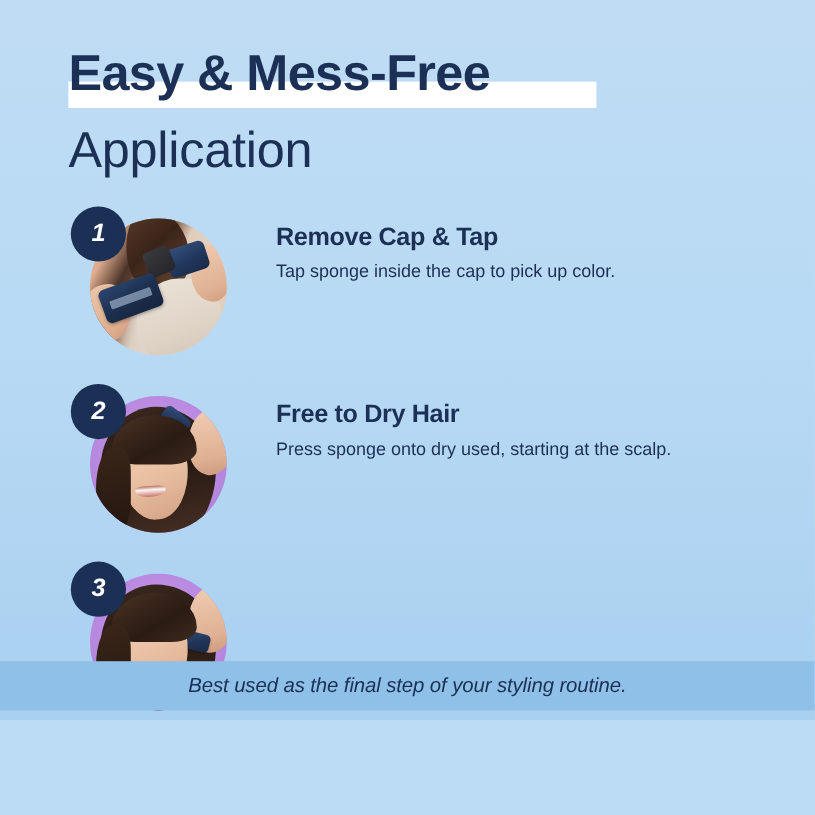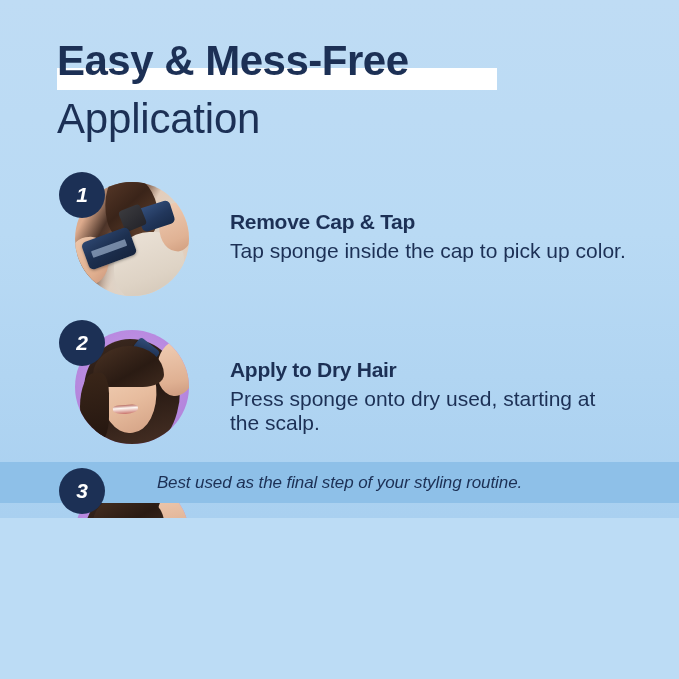--- a/index.html
+++ b/index.html
@@ -10,21 +10,21 @@
     width: 679px;
     height: 679px;
     overflow: hidden;
     font-family: "Liberation Sans", sans-serif;
     background: #bcdcf5;
   }
 
   #infographic {
     position: relative;
     width: 679px;
-    height: 518px;
+    height: 600px;
     background: linear-gradient(180deg, #bfdcf4 0%, #b9daf4 45%, #a9d0f0 100%);
     overflow: hidden;
   }
 
   
   .title-block {
     position: absolute;
     left: 57px;
     top: 38px;
     width: 560px;
@@ -47,21 +47,21 @@
     display: inline-block;
     font-size: 42px;
     line-height: 46px;
     font-weight: bold;
     letter-spacing: -0.5px;
     color: #1c3055;
     white-space: nowrap;
   }
   .title-line2 {
     display: block;
-    margin-top: 2px;
+    margin-top: 8px;
     font-size: 42px;
     line-height: 50px;
     font-weight: 400;
     letter-spacing: -0.2px;
     color: #1c3055;
     white-space: nowrap;
   }
 
   
   .steps {
@@ -258,44 +258,44 @@
     display: flex;
     align-items: center;
     justify-content: center;
     z-index: 3;
   }
 
   
   .step-text {
     position: absolute;
     left: 230px;
-    top: 32px;
+    top: 8px;
     width: 400px;
   }
   .step-heading {
     font-size: 21px;
     font-weight: bold;
     color: #1c3055;
     letter-spacing: -0.3px;
     margin: 0 0 5px 0;
     white-space: nowrap;
   }
   .step-body {
-    font-size: 21px;
+    font-size: 15px;
     line-height: 24px;
     color: #1c3055;
     margin: 0;
     font-weight: 400;
   }
 
   
   .footer {
     position: absolute;
     left: 0;
-    bottom: 15px;
+    bottom: 8px;
     width: 679px;
     height: 41px;
     background: #8ec0e8;
     display: flex;
     align-items: center;
     justify-content: center;
   }
   .footer-text {
     font-size: 17px;
     font-style: italic;
@@ -354,21 +354,21 @@
             <div class="pp-eye-l"></div>
             <div class="pp-eye-r"></div>
             <div class="pp-smile"></div>
             <div class="pp-hair-front"></div>
             <div class="pp-hair-side"></div>
           </div>
         </div>
         <div class="badge">2</div>
       </div>
       <div class="step-text">
-        <p class="step-heading">Apply to Dry Hair</p>
+        <p class="step-heading">Free to Dry Hair</p>
         <p class="step-body">Press sponge onto dry used, starting at the scalp.</p>
       </div>
     </div>
 
     <div class="step step3">
       <div class="thumb-wrap">
         <div class="thumb">
           <div class="photo-purple">
             <div class="pp-hair-back"></div>
             <div class="pp-arm"></div>

